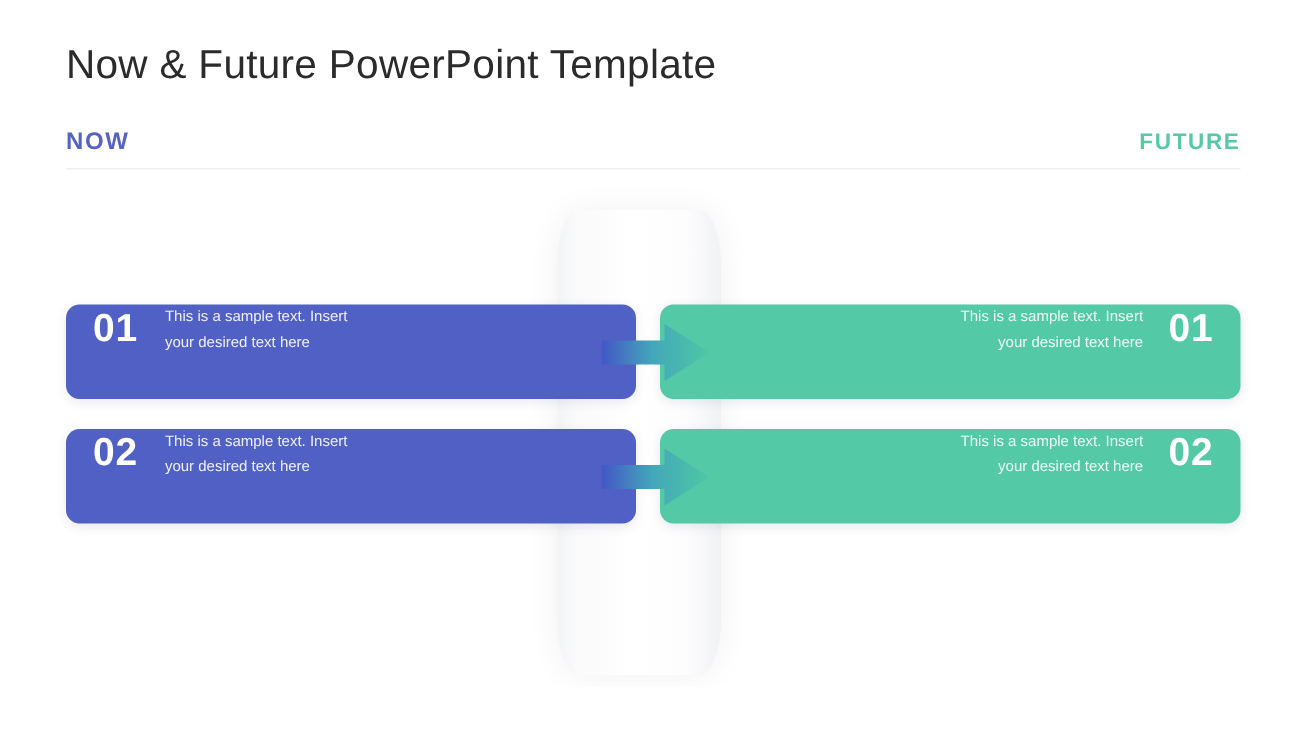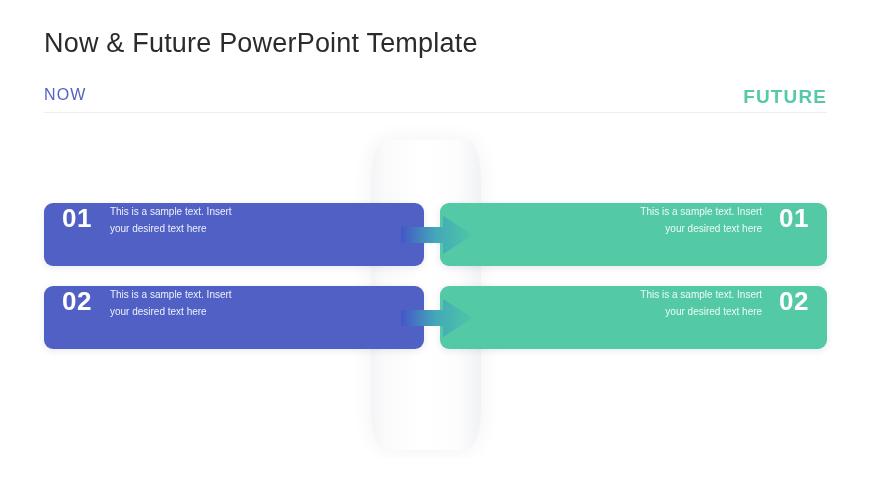--- a/index.html
+++ b/index.html
@@ -30,30 +30,30 @@
     letter-spacing: 0.2px;
     white-space: nowrap;
   }
 
   
   #now-label {
     position: absolute;
     left: 44px;
     top: 86px;
     font-size: 16px;
-    font-weight: normal;
+    font-weight: bold;
     letter-spacing: 1.1px;
     color: #5763c4;
     text-align: center;
   }
   #future-label {
     position: absolute;
     right: 43px;
     top: 86px;
-    font-size: 19px;
+    font-size: 15px;
     font-weight: bold;
     letter-spacing: 1.1px;
     color: #57c9a9;
     text-align: right;
   }
   #header-rule {
     position: absolute;
     left: 44px;
     top: 112px;
     width: 783px;

